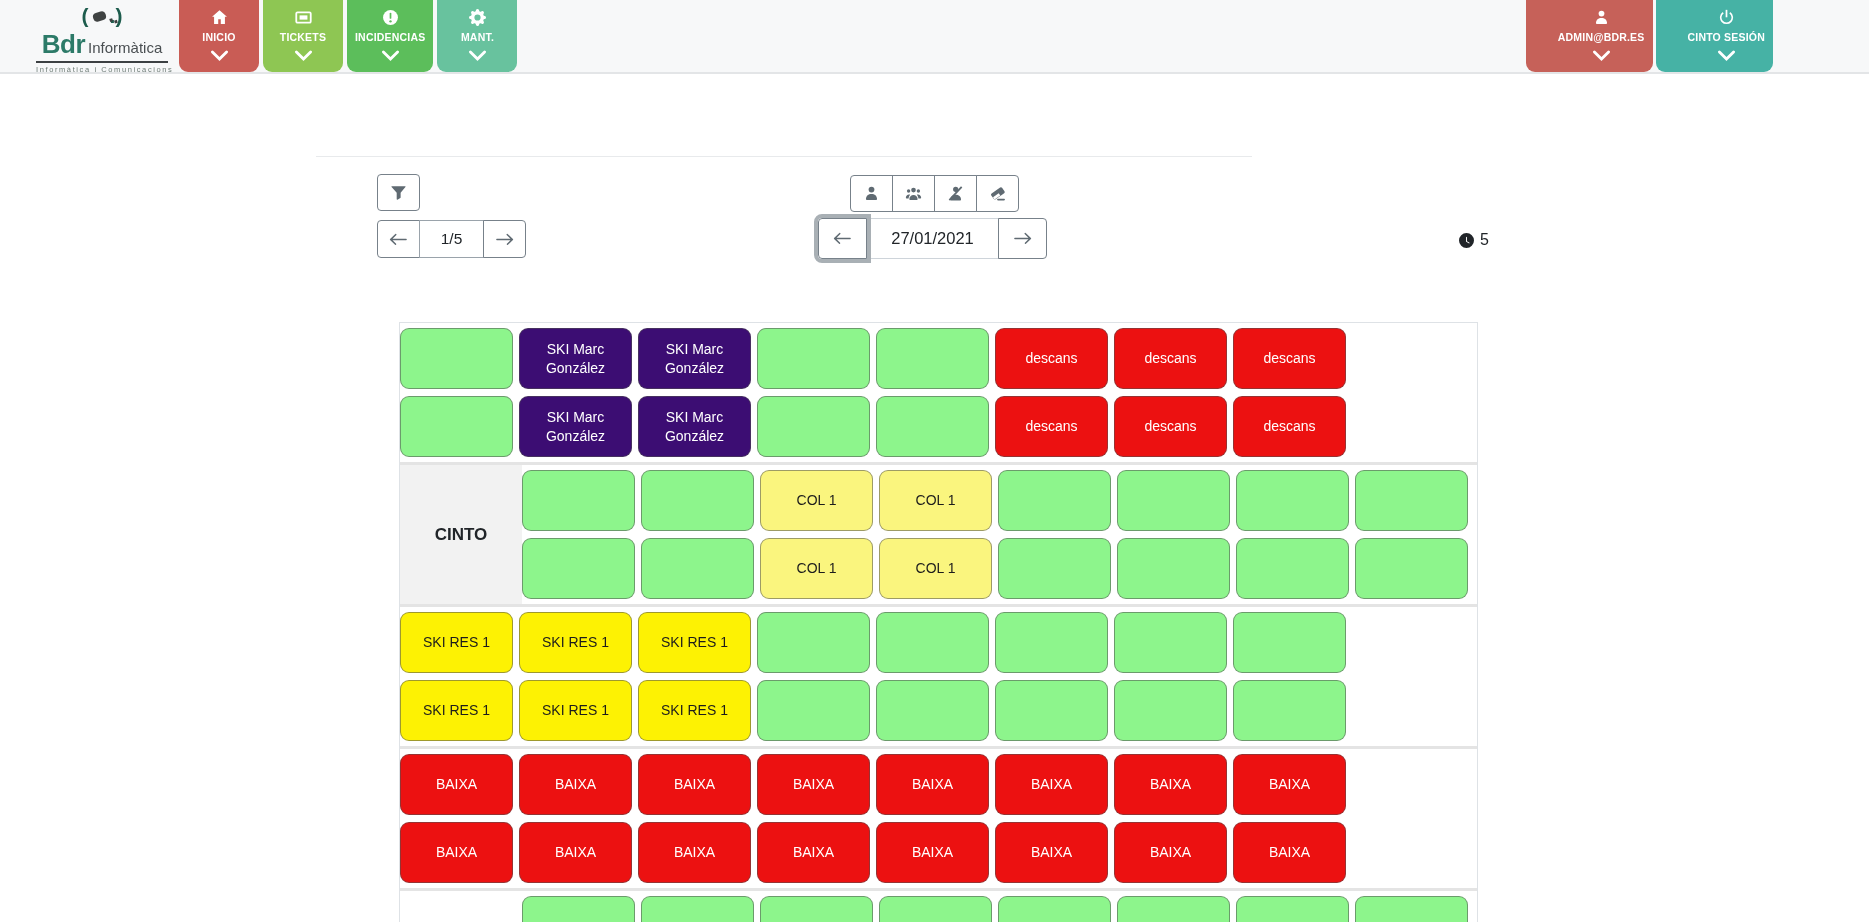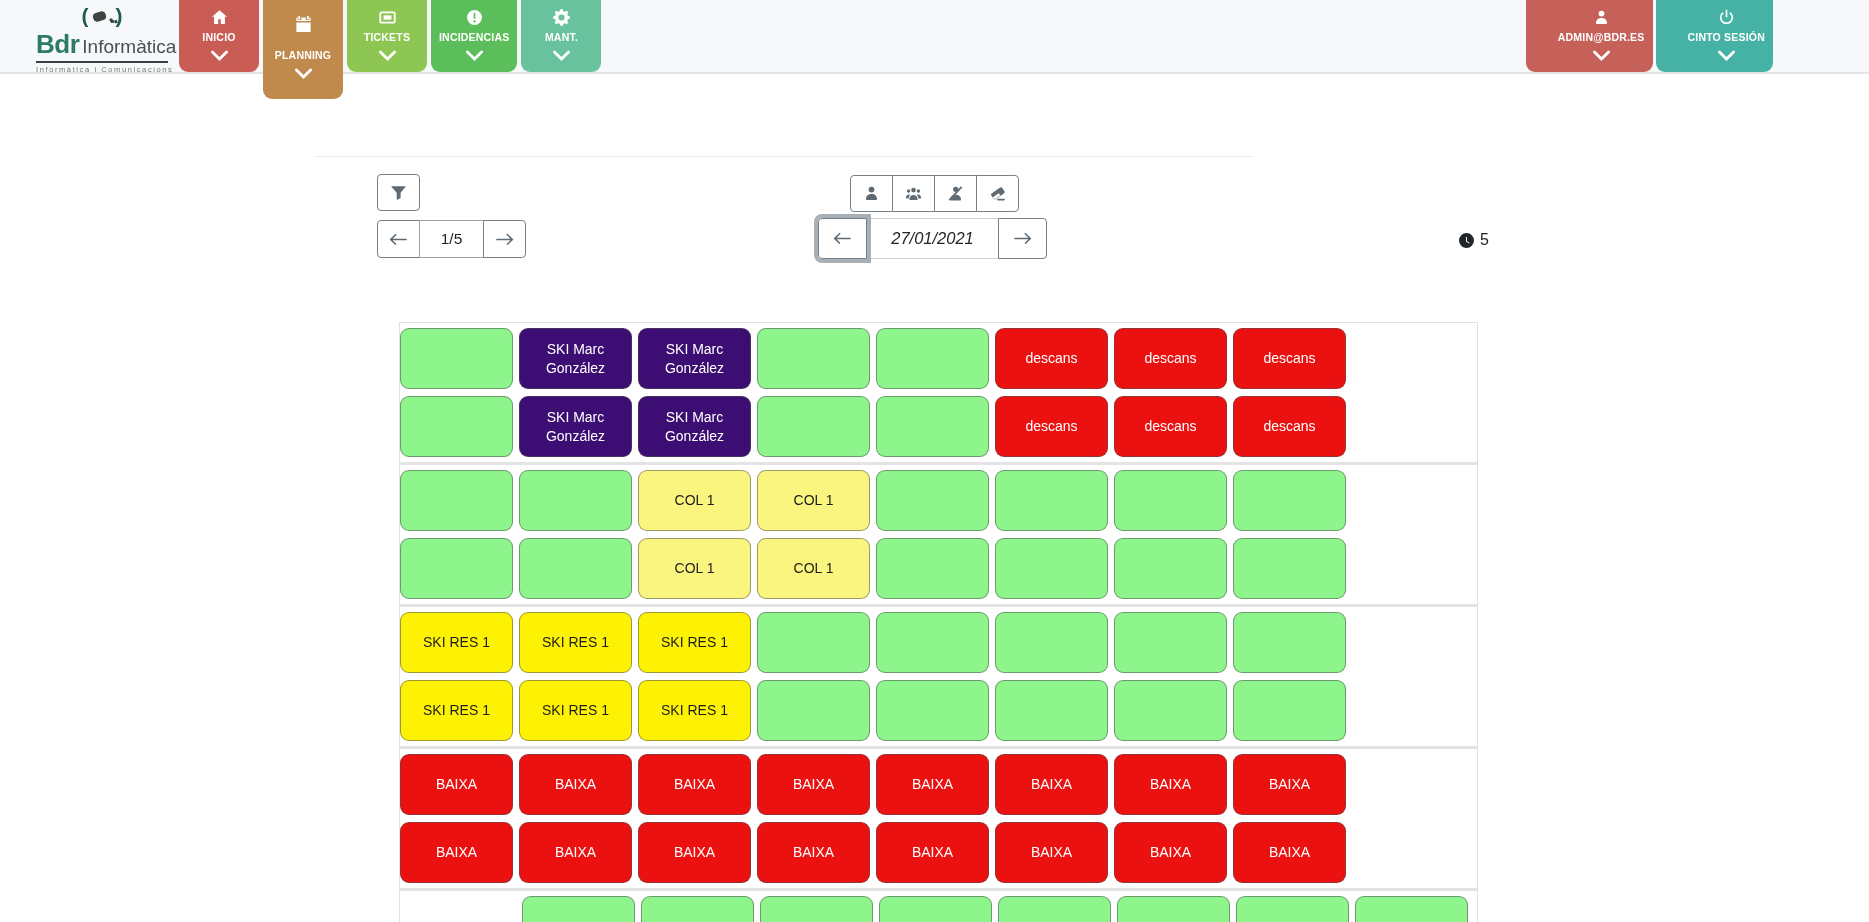--- a/index.html
+++ b/index.html
@@ -12,21 +12,21 @@
     background:#f7f8f9; border-bottom:2px solid #e3e5e7; }
   .logo { position:absolute; left:36px; top:3px; width:132px; text-align:center; cursor:pointer; }
   .logo-mark { height:26px; display:flex; align-items:center; justify-content:center; gap:2px;
     color:#1d5c4d; font-size:21px; font-weight:700; }
   .mouse { display:inline-block; width:13px; height:9px; background:#3f4242; border-radius:4px;
     transform:rotate(-18deg); position:relative; margin:0 2px; }
   .mouse::after { content:""; position:absolute; right:-5px; bottom:-4px; width:3px; height:3px;
     background:#3f4242; box-shadow:4px 3px 0 #3f4242; }
   .logo-text { border-bottom:2px solid #3c4043; padding-bottom:1px; white-space:nowrap; }
   .logo-text .b { color:#2c7a68; font-size:26px; font-weight:700; letter-spacing:-0.5px; }
-  .logo-text .r { color:#4a4f52; font-size:19px; margin-left:3px; }
+  .logo-text .r { color:#4a4f52; font-size:15px; margin-left:3px; }
   .logo-tag { font-size:7.5px; letter-spacing:1.6px; color:#6c7a74; margin-top:2px; white-space:nowrap; }
 
   .menu { position:absolute; left:179px; top:0; display:flex; gap:4px; align-items:flex-start; }
   .usermenu { position:absolute; right:96px; top:0; display:flex; gap:3px; align-items:flex-start; }
   .nav-btn { border:none; cursor:pointer; color:#fff; background:var(--btn-bg);
     min-width:80px; height:72px; padding:9px 8px 0; border-radius:0 0 9px 9px;
     display:flex; flex-direction:column; align-items:center; font-family:inherit; }
   .nav-btn.active { height:99px; padding-top:16px; position:relative; z-index:5; }
   .nav-btn .ico svg { width:17px; height:17px; display:block; }
   .nav-label { font-size:10.5px; font-weight:700; margin-top:5px; letter-spacing:0.2px; white-space:nowrap; }
@@ -56,21 +56,21 @@
   .pager .ctl-btn:last-child { border-radius:0 4px 4px 0; margin-left:-1px; }
   .pager .val { width:65px; height:38px; margin-left:-1px; border:1px solid #9aa3ab; background:#fff;
     display:flex; align-items:center; justify-content:center; font-size:15.5px; }
   .arrow-glyph svg { width:19px; height:19px; display:block; }
 
   .datenav { position:absolute; left:818px; top:218px; display:flex; }
   .datenav .ctl-btn { width:49px; height:41px; }
   .datenav .ctl-btn.prev { border-radius:4px 0 0 4px; outline:4px solid #a9b0b5; position:relative; z-index:2; }
   .datenav .ctl-btn.next { border-radius:0 4px 4px 0; margin-left:-1px; }
   .datenav .val { width:133px; height:41px; margin-left:-1px; border:1px solid #ced4da; background:#fff;
-    display:flex; align-items:center; justify-content:center; font-size:16.5px; color:#212529;font-style:italic; }
+    display:flex; align-items:center; justify-content:center; font-size:16.5px; color:#212529; }
 
   .clock-badge { position:absolute; left:1459px; top:231px; display:flex; align-items:center; gap:6px; }
   .clock-badge .ico svg { width:15px; height:15px; display:block; color:#212529; }
   .clock-badge .cnt { font-size:16px; }
 
   
   .timebar { position:absolute; left:521px; top:293px; display:flex; }
   .time-col { width:113px; margin-right:6px; text-align:center; font-size:14px; font-weight:700; color:#212529; }
 
   .sched { position:absolute; left:399px; top:322px; width:1079px; border:1px solid #dee2e6; background:#fff; }
@@ -110,36 +110,20 @@
               <path d="M8 1.2 1 7.4h1.9V14h3.9V9.7h2.4V14h3.9V7.4H15z"></path>
             </svg>
           </span>
           <span class="nav-label">INICIO</span>
           <span class="ico nav-chev">
             <svg viewBox="0 0 12 7" fill="none" stroke="currentColor" stroke-width="2" stroke-linecap="round">
               <path d="M1 1l5 5 5-5"></path>
             </svg>
           </span>
         </button>
-        <button class="nav-btn active" style="--btn-bg: #c18a4d; background: rgb(193, 138, 77);">
-          <span class="ico ">
-            <svg viewBox="0 0 16 16" fill="currentColor">
-              <rect x="3.1" y="0" width="1.7" height="3.2"></rect>
-              <rect x="11.2" y="0" width="1.7" height="3.2"></rect>
-              <path d="M1.3 1.4h1.2v2.4h3.4V1.4h4.2v2.4h3.4V1.4h1.2v3.4H1.3z"></path>
-              <path d="M1.3 6h13.4v8c0 .6-.5 1-1 1H2.3c-.5 0-1-.4-1-1z"></path>
-            </svg>
-          </span>
-          <span class="nav-label">PLANNING</span>
-          <span class="ico nav-chev">
-            <svg viewBox="0 0 12 7" fill="none" stroke="currentColor" stroke-width="2" stroke-linecap="round">
-              <path d="M1 1l5 5 5-5"></path>
-            </svg>
-          </span>
-        </button>
         <button class="nav-btn" style="--btn-bg: #8ec653; background: rgb(142, 198, 83);">
           <span class="ico ">
             <svg viewBox="0 0 16 16">
               <rect x="1.2" y="3.1" width="13.6" height="9.8" rx="1.2" fill="none" stroke="currentColor" stroke-width="1.7"></rect>
               <rect x="4.3" y="6" width="7.4" height="4" fill="currentColor"></rect>
             </svg>
           </span>
           <span class="nav-label">TICKETS</span>
           <span class="ico nav-chev">
             <svg viewBox="0 0 12 7" fill="none" stroke="currentColor" stroke-width="2" stroke-linecap="round">
@@ -324,20 +308,21 @@
             <div class="slot" style="background: rgb(60, 13, 115); color: rgb(255, 255, 255);">SKI Marc González</div>
             <div class="slot" style="background: rgb(141, 245, 140); color: rgb(28, 28, 28);"></div>
             <div class="slot" style="background: rgb(141, 245, 140); color: rgb(28, 28, 28);"></div>
             <div class="slot" style="background: rgb(236, 17, 17); color: rgb(255, 255, 255);">descans</div>
             <div class="slot" style="background: rgb(236, 17, 17); color: rgb(255, 255, 255);">descans</div>
             <div class="slot" style="background: rgb(236, 17, 17); color: rgb(255, 255, 255);">descans</div>
           </div>
         </div>
       </div>
       <div class="wgroup">
+        <div class="wname gray">CINTO</div>
         <div class="wrows">
           <div class="wrow">
             <div class="slot" style="background: rgb(141, 245, 140); color: rgb(28, 28, 28);"></div>
             <div class="slot" style="background: rgb(141, 245, 140); color: rgb(28, 28, 28);"></div>
             <div class="slot" style="background: rgb(250, 245, 126); color: rgb(28, 28, 28);">COL 1</div>
             <div class="slot" style="background: rgb(250, 245, 126); color: rgb(28, 28, 28);">COL 1</div>
             <div class="slot" style="background: rgb(141, 245, 140); color: rgb(28, 28, 28);"></div>
             <div class="slot" style="background: rgb(141, 245, 140); color: rgb(28, 28, 28);"></div>
             <div class="slot" style="background: rgb(141, 245, 140); color: rgb(28, 28, 28);"></div>
             <div class="slot" style="background: rgb(141, 245, 140); color: rgb(28, 28, 28);"></div>

